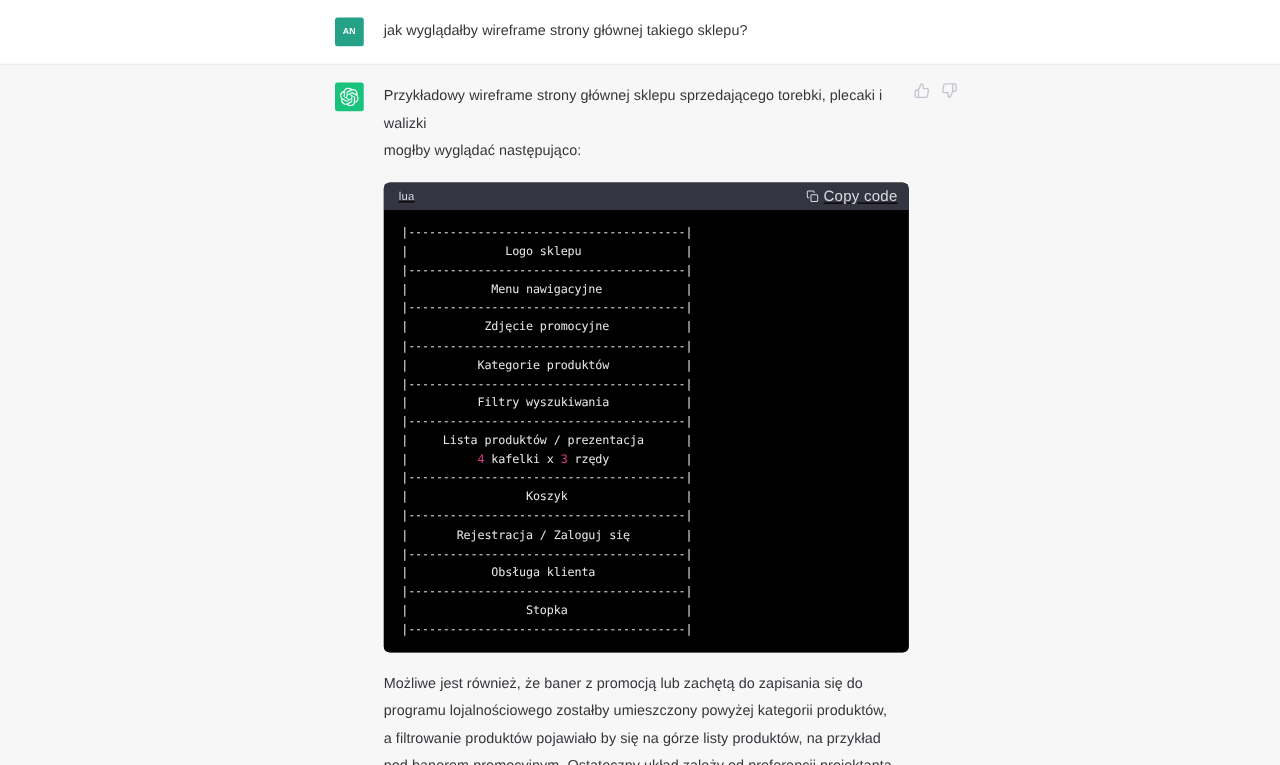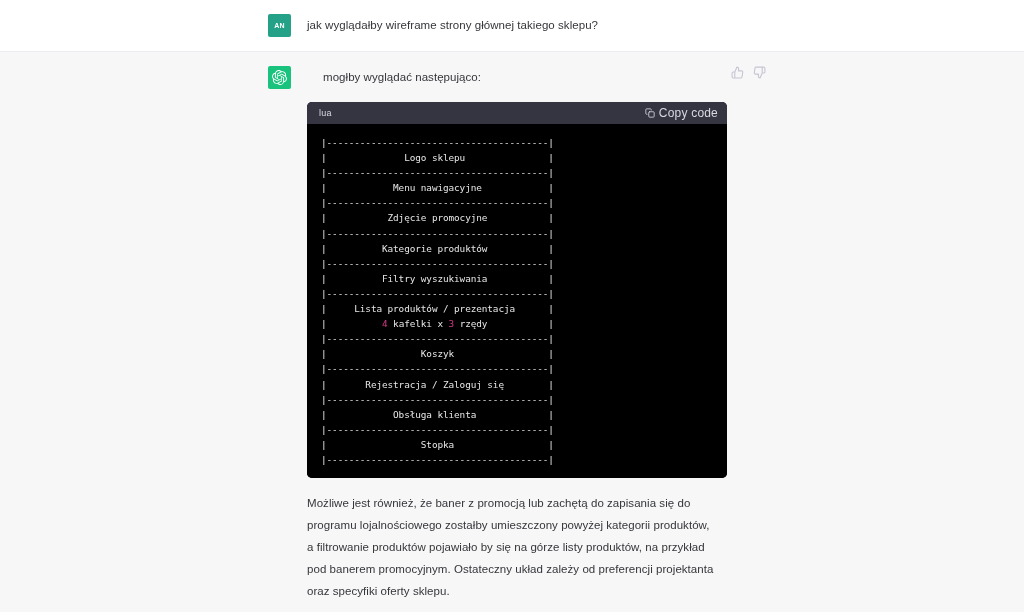--- a/index.html
+++ b/index.html
@@ -65,21 +65,21 @@
   }
 
   .para {
     color: #35363a;
     font-size: 11.5px;
     line-height: 22px;
     max-width: 415px;
     margin: 0;
     letter-spacing: .05px;
   }
-  .para.second { margin-top: 0; margin-left: 16px; }
+  .para.second { margin-top: 0; }
 
   .para-block { margin-top: 14px; }
   .para-block .para { max-width: 412px; }
 
   
   .feedback {
     position: absolute;
     right: 258px;
     top: 14px;
     display: flex;
@@ -101,20 +101,21 @@
     overflow: hidden;
     background: #000000;
   }
   .code-head {
     background: #343541;
     height: 22px;
     display: flex;
     align-items: center;
     padding: 0 9px 0 12px;
     justify-content: space-between;
+    text-decoration: underline;
   }
   .code-lang {
     color: #d9d9e3;
     font-size: 9px;
     font-family: "Liberation Sans", sans-serif;
     letter-spacing: .2px;
   }
   .copy-btn {
     display: flex;
     align-items: center;
@@ -167,20 +168,21 @@
           <span>
             <svg width="15" height="15" viewBox="0 0 24 24" fill="#ffffff" aria-hidden="true">
               <path d="M22.28 9.82a5.98 5.98 0 0 0-.52-4.91 6.05 6.05 0 0 0-6.5-2.9A6 6 0 0 0 4.98 4.2a5.98 5.98 0 0 0-4 2.9 6.05 6.05 0 0 0 .75 7.1 5.98 5.98 0 0 0 .51 4.91 6.05 6.05 0 0 0 6.51 2.9A5.98 5.98 0 0 0 13.26 24a6.06 6.06 0 0 0 5.77-4.21 5.99 5.99 0 0 0 4-2.9 6.06 6.06 0 0 0-.75-7.07zM13.26 22.43a4.48 4.48 0 0 1-2.88-1.04l.14-.08 4.78-2.76a.79.79 0 0 0 .39-.68v-6.74l2.02 1.17a.07.07 0 0 1 .04.05v5.58a4.5 4.5 0 0 1-4.49 4.5zM3.6 18.3a4.47 4.47 0 0 1-.54-3.01l.14.08 4.79 2.77c.24.13.54.13.78 0l5.84-3.37v2.33a.08.08 0 0 1-.3.06L9.87 19.9a4.5 4.5 0 0 1-6.14-1.64zM2.34 7.9a4.48 4.48 0 0 1 2.35-1.97v5.68c0 .28.15.54.39.68l5.81 3.35-2.02 1.17a.08.08 0 0 1-.07 0l-4.84-2.8a4.5 4.5 0 0 1-1.64-6.1zm16.6 3.86l-5.84-3.38 2.02-1.16a.08.08 0 0 1 .07 0l4.84 2.8a4.49 4.49 0 0 1-.68 8.1v-5.68c0-.28-.14-.54-.38-.68zm2.01-3.02l-.14-.09-4.78-2.79a.78.78 0 0 0-.79 0L9.4 9.23V6.9a.07.07 0 0 1 .03-.06l4.84-2.79a4.5 4.5 0 0 1 6.68 4.66zM8.3 12.86l-2.02-1.17a.08.08 0 0 1-.04-.06V6.07a4.5 4.5 0 0 1 7.37-3.45l-.14.08L8.69 5.46a.79.79 0 0 0-.39.68v6.72zm1.1-2.36L12 9l2.6 1.5v3L12 15l-2.6-1.5z"></path>
             </svg>
           </span>
         </div>
       </div>
 
       <div class="body-col">
 
+        <p class="para">Przykładowy wireframe strony głównej sklepu sprzedającego torebki, plecaki i walizki</p>
         <p class="para second">mogłby wyglądać następująco:</p>
 
         <div class="codeblock">
           <div class="code-head">
             <span class="code-lang">lua</span>
             <span class="copy-btn">
               <span>
                 <svg width="10" height="10" viewBox="0 0 24 24" fill="none" stroke="#d9d9e3" stroke-width="2" stroke-linecap="round" stroke-linejoin="round">
                   <rect x="9" y="9" width="13" height="13" rx="2" ry="2"></rect>
                   <path d="M5 15H4a2 2 0 0 1-2-2V4a2 2 0 0 1 2-2h9a2 2 0 0 1 2 2v1"></path>

